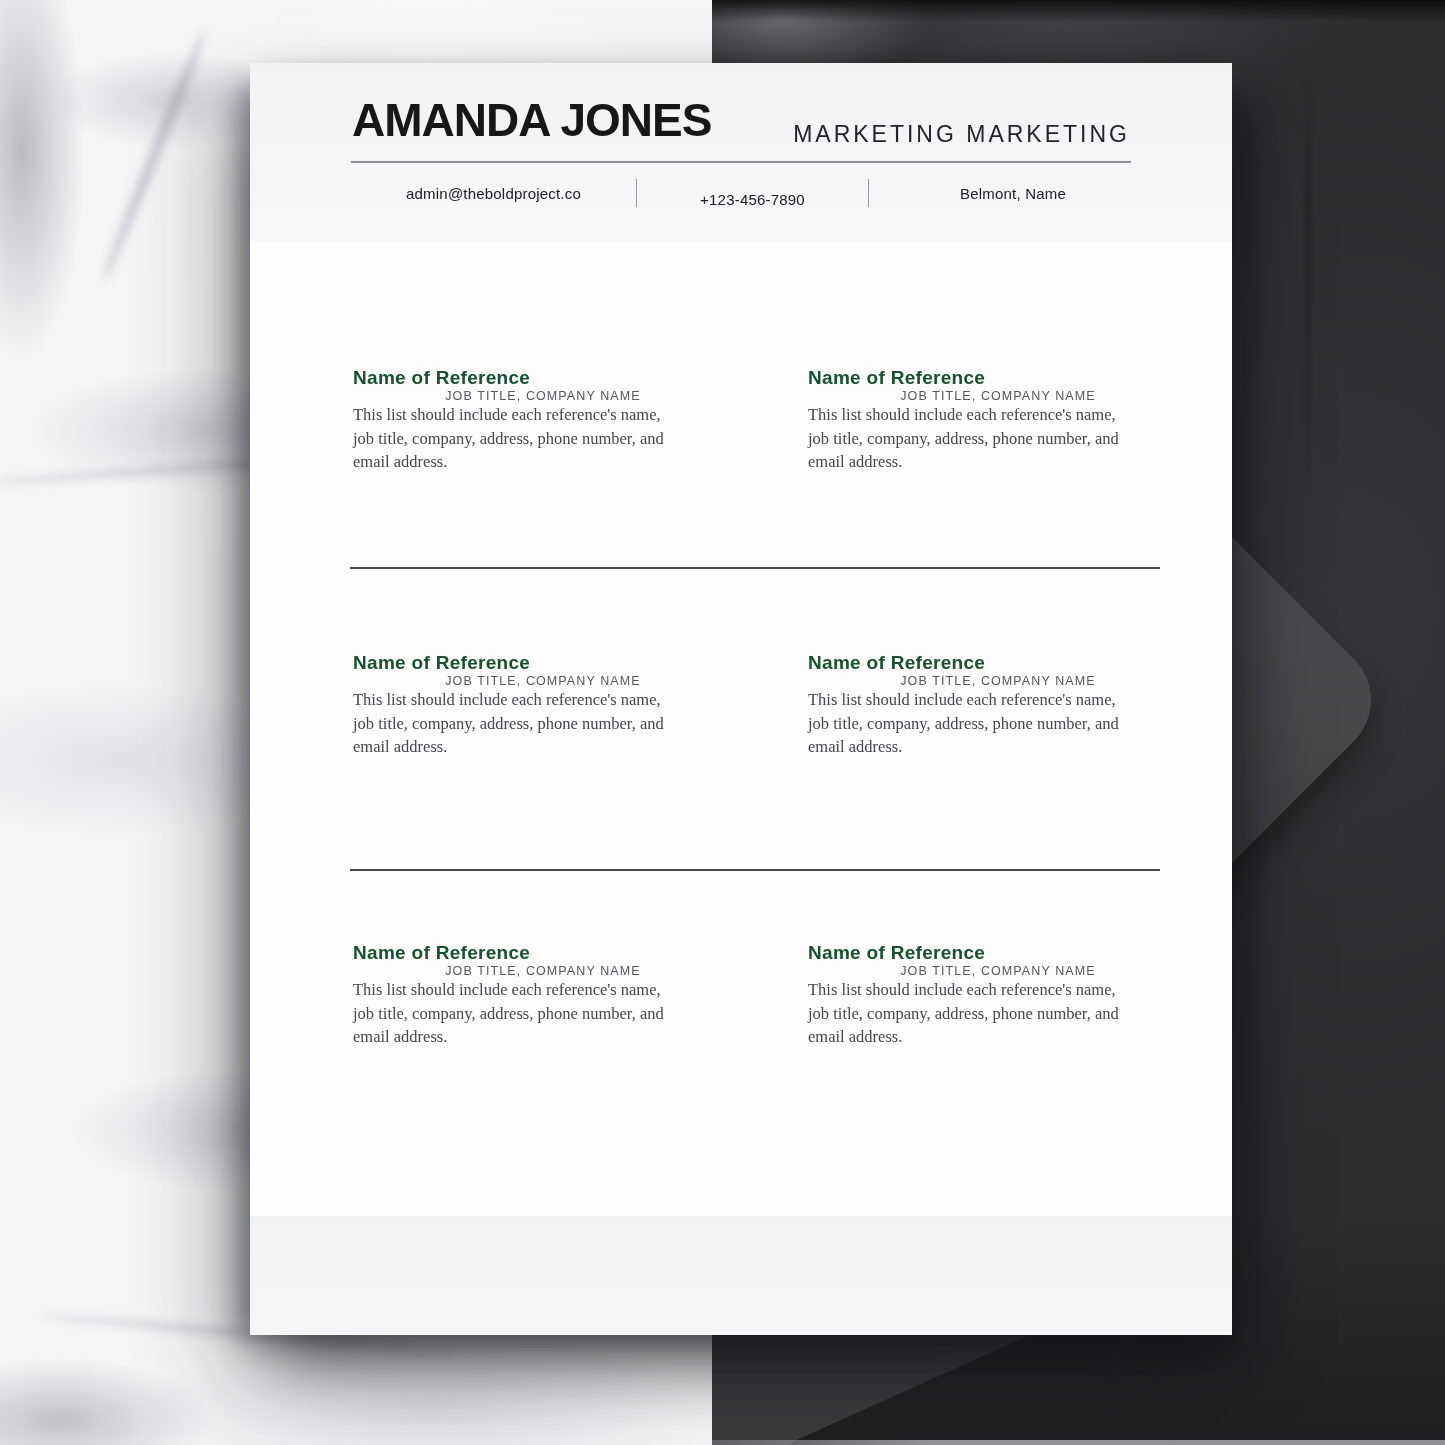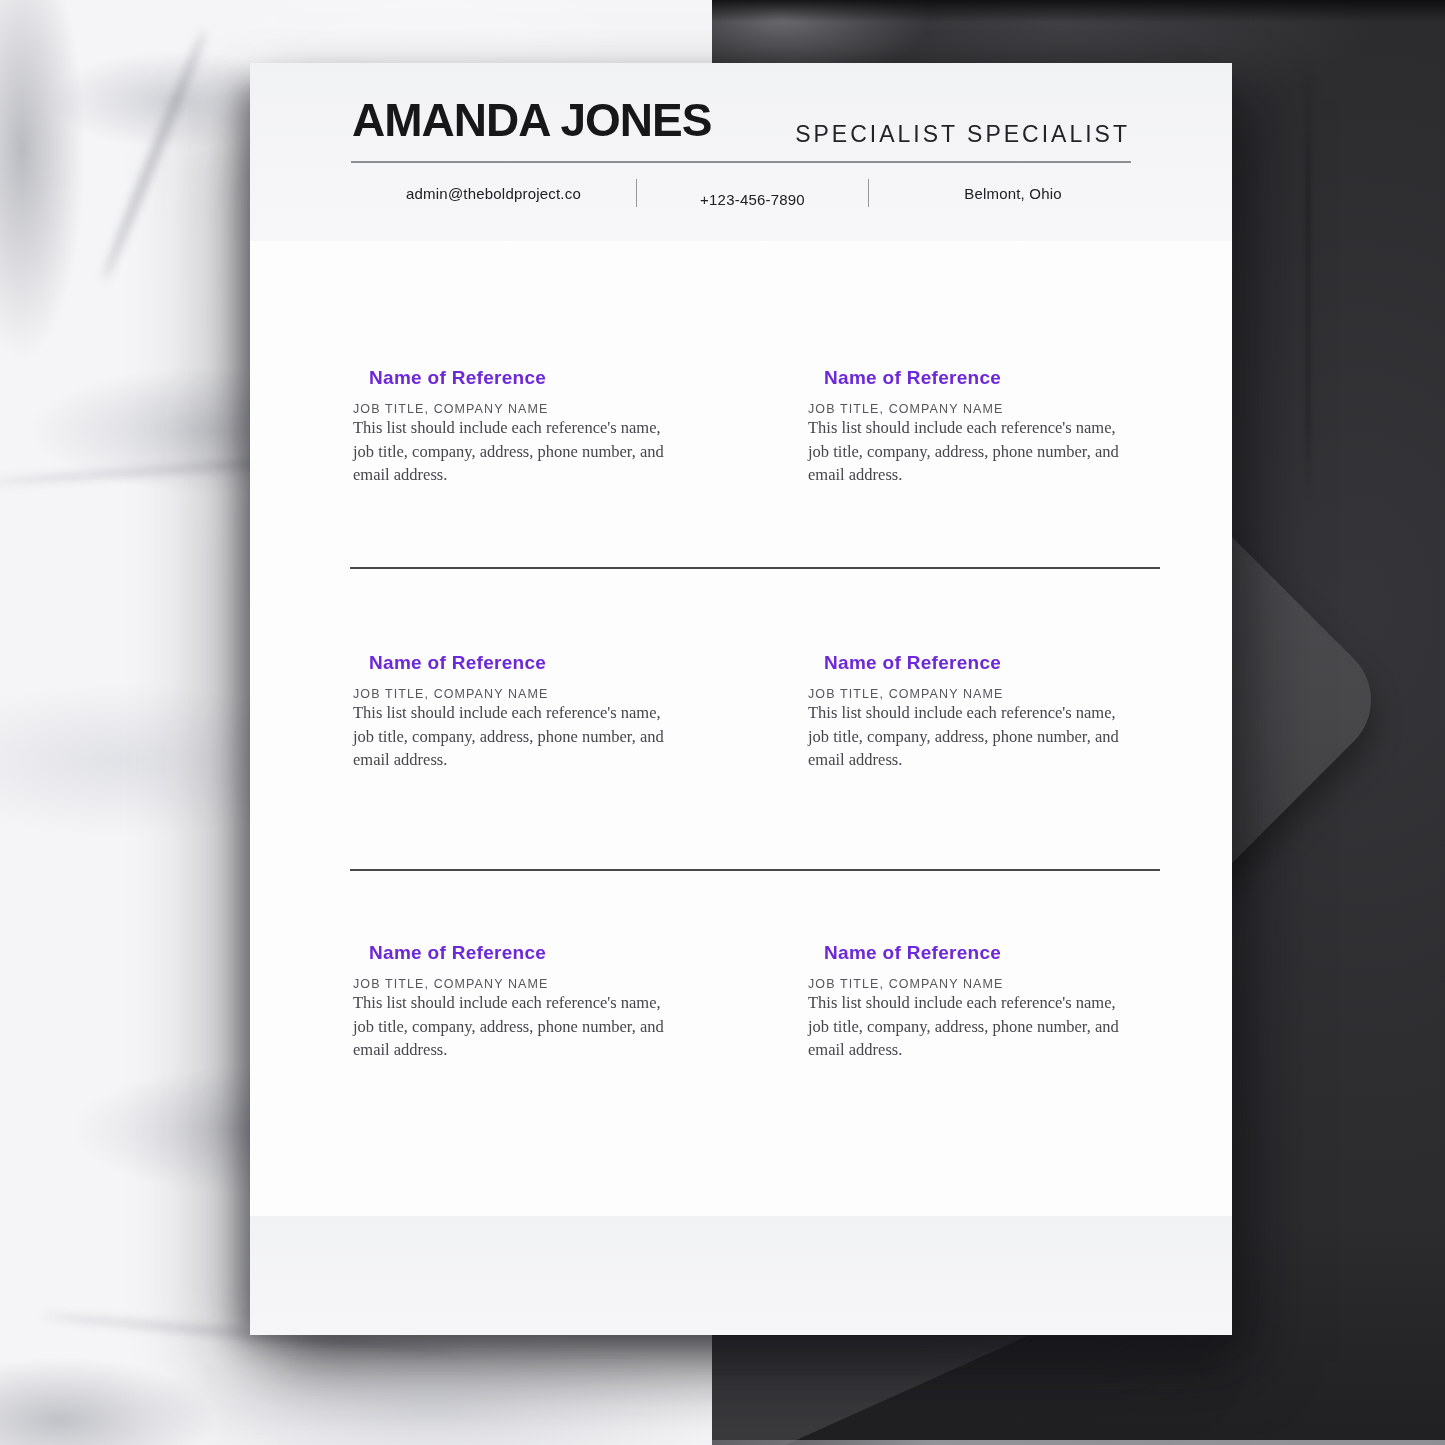--- a/index.html
+++ b/index.html
@@ -95,24 +95,24 @@
   }
   .c-item { font-size:15px; color:#202024; text-align:center; letter-spacing:.2px; }
   .c-item.c1 { width:285px;text-align:center; }
   .c-item.c2 { width:231px;margin-top:13px; }
   .c-item.c3 { flex:1; }
   .c-sep { width:1px; height:28px; background:#97989b; }
 
   
   .ref { position:absolute; width:380px; }
   .ref h2 {
-    font-size:19px; font-weight:bold; letter-spacing:.3px; color:#6d28d9;margin-left:16px;
+    font-size:19px; font-weight:bold; letter-spacing:.3px; color:#14532d;
   }
   .ref .sub {
-    margin-top:13px; font-size:12.5px; letter-spacing:1.1px; color:#56565b;
+    font-size:12.5px; letter-spacing:1.1px; color:#56565b;text-align:center;
   }
   .ref .body {
     font-family:"Liberation Serif", serif;
     font-size:16.5px; line-height:23.5px; color:#46464b;
   }
   .ref .body .line { display:block; white-space:nowrap; }
 
   .pos-r1c1 { left:103px; top:304px; }
   .pos-r1c2 { left:558px; top:304px; }
   .pos-r2c1 { left:103px; top:589px; }
@@ -142,29 +142,29 @@
   <div class="flap-crease"></div>
   <div class="flap-bottom"></div>
   <div class="table-edge"></div>
 
   <div class="page">
 
     <div class="band band-top"></div>
     <div class="band band-bottom"></div>
 
     <h1 class="name">AMANDA JONES</h1>
-    <div class="role">SPECIALIST SPECIALIST</div>
+    <div class="role">MARKETING MARKETING</div>
     <div class="rule"></div>
 
     <div class="contact">
       <div class="c-item c1">admin@theboldproject.co</div>
       <div class="c-sep"></div>
       <div class="c-item c2">+123-456-7890</div>
       <div class="c-sep"></div>
-      <div class="c-item c3">Belmont, Ohio</div>
+      <div class="c-item c3">Belmont, Name</div>
     </div>
 
     <section class="ref pos-r1c1">
       <h2>Name of Reference</h2>
       <div class="sub">JOB TITLE, COMPANY NAME</div>
       <p class="body">
         <span class="line">This list should include each reference's name,</span>
         <span class="line">job title, company, address, phone number, and</span>
         <span class="line">email address.</span>
       </p>

